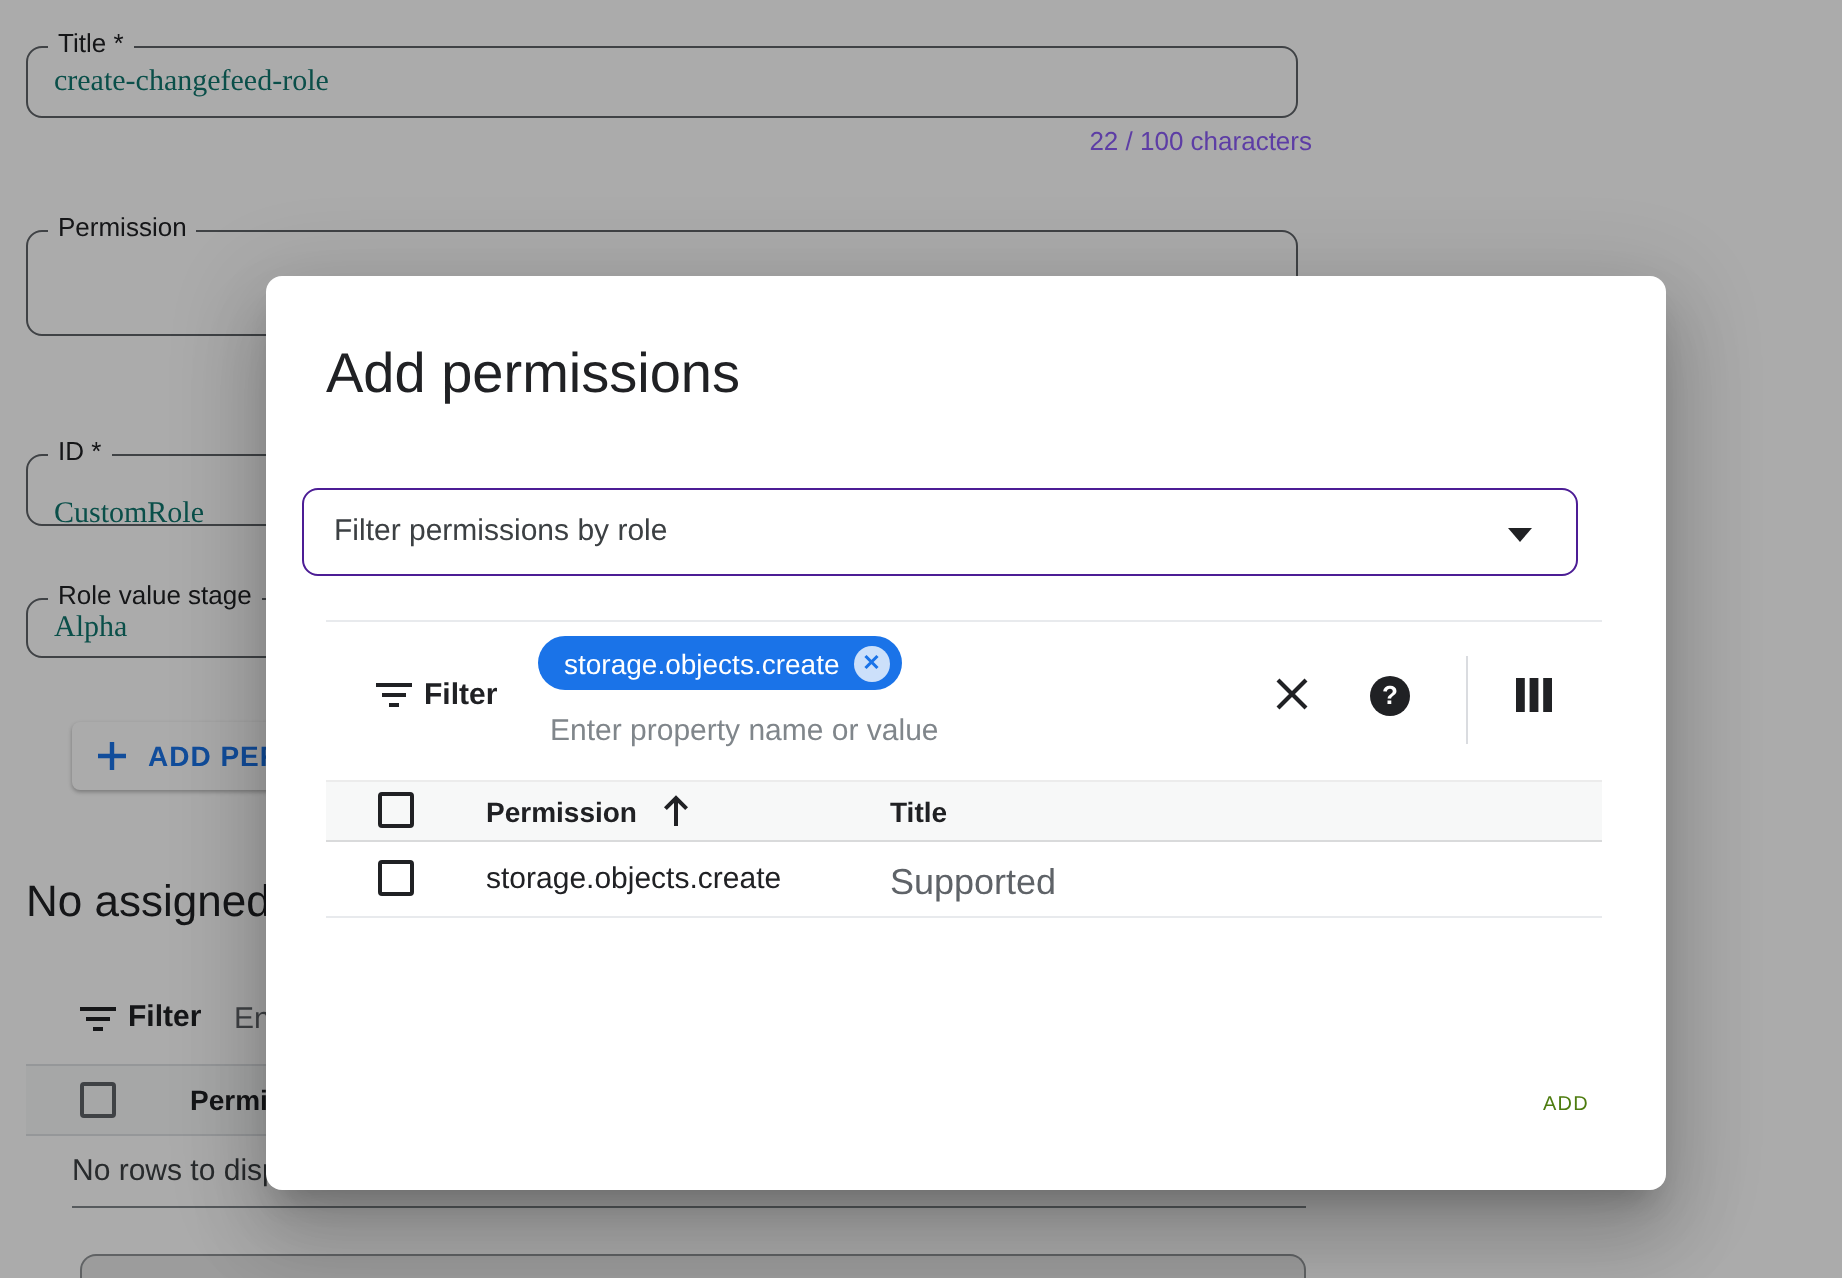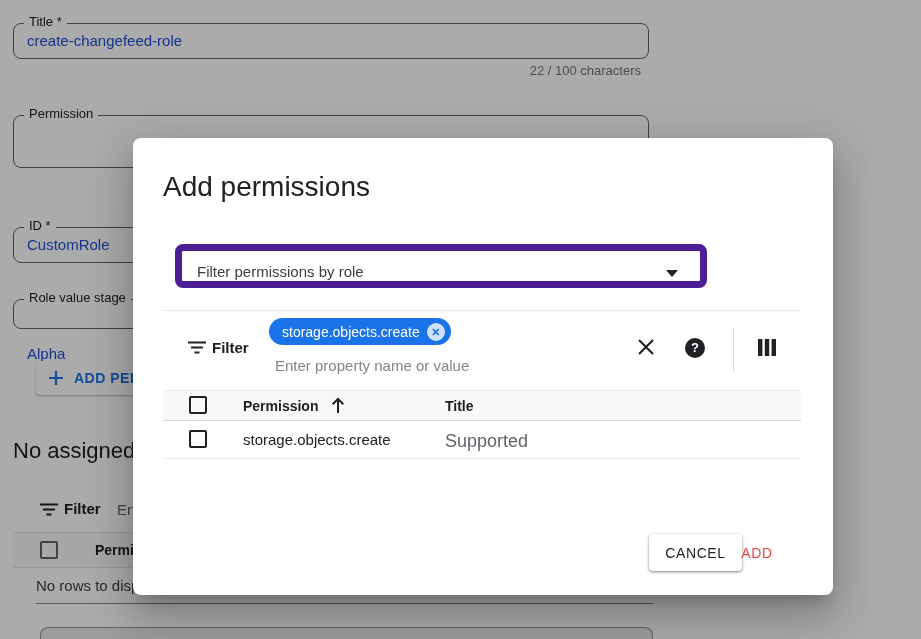--- a/index.html
+++ b/index.html
@@ -15,25 +15,25 @@
   .field{
     position:absolute;left:13px;width:636px;
     border:1.5px solid #5f6368;border-radius:8px;background:#fff;
     box-sizing:border-box;
   }
   .field-label{
     position:absolute;top:-9px;left:10px;background:#fff;padding:0 5px;
     font-size:13px;font-weight:500;color:#202124;line-height:13px;white-space:nowrap;
   }
   .field-value{
-    position:absolute;left:13px;top:0;font-size:15px;color:#1d4ed8;white-space:nowrap;
+    position:absolute;left:13px;top:0;font-size:15px;color:#0f766e;white-space:nowrap;font-family:Liberation Serif, serif;
   }
   .char-counter{
-    position:absolute;left:13px;top:63px;width:628px;text-align:right;
-    font-size:13px;color:#737373;
+    position:absolute;left:28px;top:63px;width:628px;text-align:right;
+    font-size:13px;color:#8b5cf6;
   }
   .add-perm-btn{
     position:absolute;left:36px;top:361px;width:215px;height:34px;
     background:#fff;border:none;border-radius:4px;
     box-shadow:0 1px 2px rgba(0,0,0,.3);
     display:flex;align-items:center;gap:10px;padding:0 12px;box-sizing:border-box;
     font-family:"Liberation Sans",sans-serif;
   }
   .add-perm-btn span{
     font-size:14px;font-weight:600;letter-spacing:.5px;color:#1a73e8;white-space:nowrap;
@@ -63,22 +63,22 @@
   #scrim{position:absolute;inset:0;background:rgba(0,0,0,0.33);}
 
   
   #dialog{
     position:absolute;left:133px;top:138px;width:700px;height:457px;
     background:#fff;border-radius:8px;
     box-shadow:0 11px 15px -7px rgba(0,0,0,.2),0 24px 38px 3px rgba(0,0,0,.14),0 9px 46px 8px rgba(0,0,0,.12);
   }
   .dlg-title{position:absolute;left:30px;top:33px;font-size:28px;font-weight:400;color:#202124;white-space:nowrap;}
   .dlg-select{
-    position:absolute;left:42px;top:106px;width:532px;height:44px;
-    border:7px solid #4c1d95;border-radius:8px;box-sizing:border-box;background:#fff;cursor:pointer;
+    position:absolute;left:18px;top:106px;width:638px;height:44px;
+    border:1px solid #4c1d95;border-radius:8px;box-sizing:border-box;background:#fff;cursor:pointer;
   }
   .dlg-select-text{position:absolute;left:15px;top:0;line-height:42px;font-size:15px;color:#3c4043;}
   .dd-arrow{
     position:absolute;right:22px;top:19px;width:0;height:0;
     border-left:6px solid transparent;border-right:6px solid transparent;border-top:7px solid #202124;
   }
   .dlg-divider{position:absolute;left:30px;top:172px;width:638px;height:1px;background:#e8eaed;}
 
   .flt-label{position:absolute;left:79px;top:201px;font-size:15px;font-weight:600;color:#202124;}
   .chip{
@@ -114,49 +114,49 @@
   .td-status{position:absolute;left:282px;top:10px;font-size:18px;color:#5f6368;white-space:nowrap;}
 
   .btn-cancel{
     position:absolute;left:516px;top:396px;width:93px;height:37px;
     background:#fff;border:none;border-radius:4px;
     box-shadow:0 1px 2px rgba(0,0,0,.3),0 1px 3px 1px rgba(0,0,0,.15);
     font-family:"Liberation Sans",sans-serif;font-size:14px;font-weight:500;
     letter-spacing:.6px;color:#202124;cursor:pointer;
   }
   .btn-add{
-    position:absolute;left:592px;top:396px;width:64px;height:37px;
+    position:absolute;left:618px;top:396px;width:64px;height:37px;
     background:none;border:none;
-    font-family:"Liberation Sans",sans-serif;font-size:14px;font-weight:500;
-    letter-spacing:.6px;color:#ef4444;
+    font-family:"Liberation Sans",sans-serif;font-size:10px;font-weight:500;
+    letter-spacing:.6px;color:#4d7c0f;
   }
 </style>
 </head>
 <body>
 
 <div id="bg-page">
 
   <div class="field" style="top:23px;height:36px;">
     <span class="field-label">Title *</span>
     <span class="field-value" style="line-height:34px;">create-changefeed-role</span>
   </div>
   <div class="char-counter">22 / 100 characters</div>
 
   <div class="field" style="top:115px;height:53px;">
     <span class="field-label">Permission</span>
   </div>
 
   <div class="field" style="top:227px;height:36px;">
     <span class="field-label">ID *</span>
-    <span class="field-value" style="line-height:34px;">CustomRole</span>
+    <span class="field-value" style="line-height:34px;margin-top:12px;">CustomRole</span>
   </div>
 
   <div class="field" style="top:299px;height:30px;">
     <span class="field-label">Role value stage</span>
-    <span class="field-value" style="line-height:28px;margin-top:40px;">Alpha</span>
+    <span class="field-value" style="line-height:28px;">Alpha</span>
   </div>
 
   <button class="add-perm-btn">
     <svg width="16" height="16" viewBox="0 0 16 16">
         <path d="M8 1v14M1 8h14" stroke="#1a73e8" stroke-width="2.2"></path>
       </svg>
     <span>ADD PERMISSIONS</span>
   </button>
 
   <div class="bg-heading">No assigned permissions</div>
@@ -229,15 +229,14 @@
       </svg>
     <span class="th-status">Title</span>
   </div>
 
   <div class="dlg-trow">
     <div class="checkbox abs" style="left:26px;top:9px;"></div>
     <span class="td-perm">storage.objects.create</span>
     <span class="td-status">Supported</span>
   </div>
 
-  <button class="btn-cancel">CANCEL</button>
   <button class="btn-add" disabled="">ADD</button>
 </div>
 
 </body></html>

